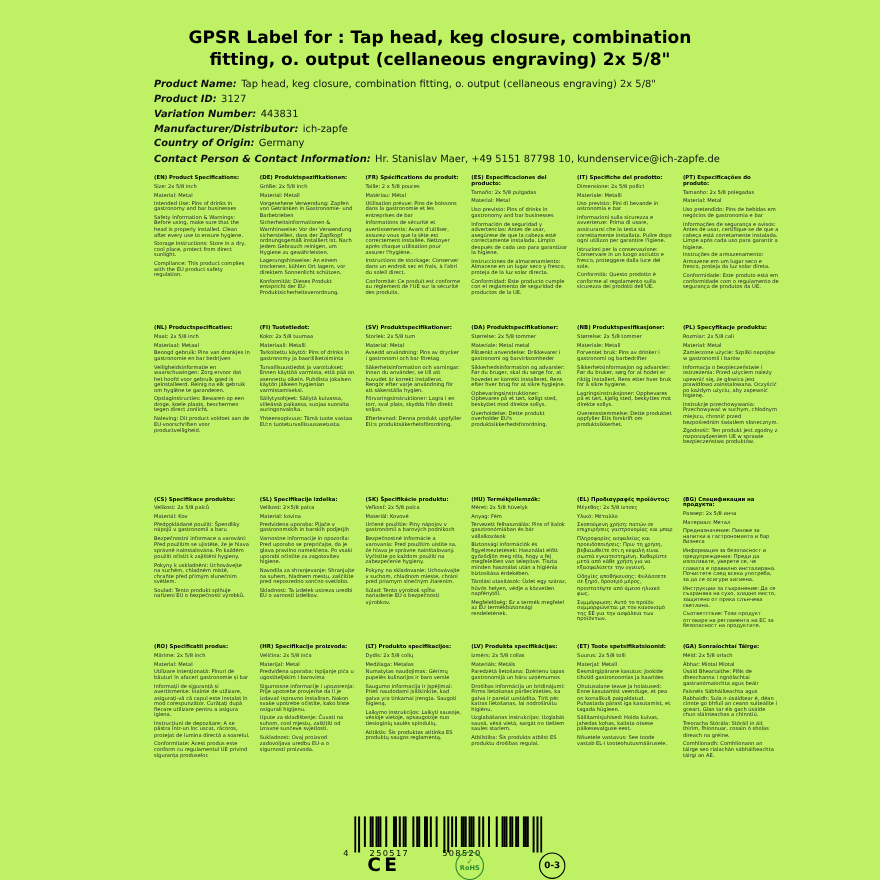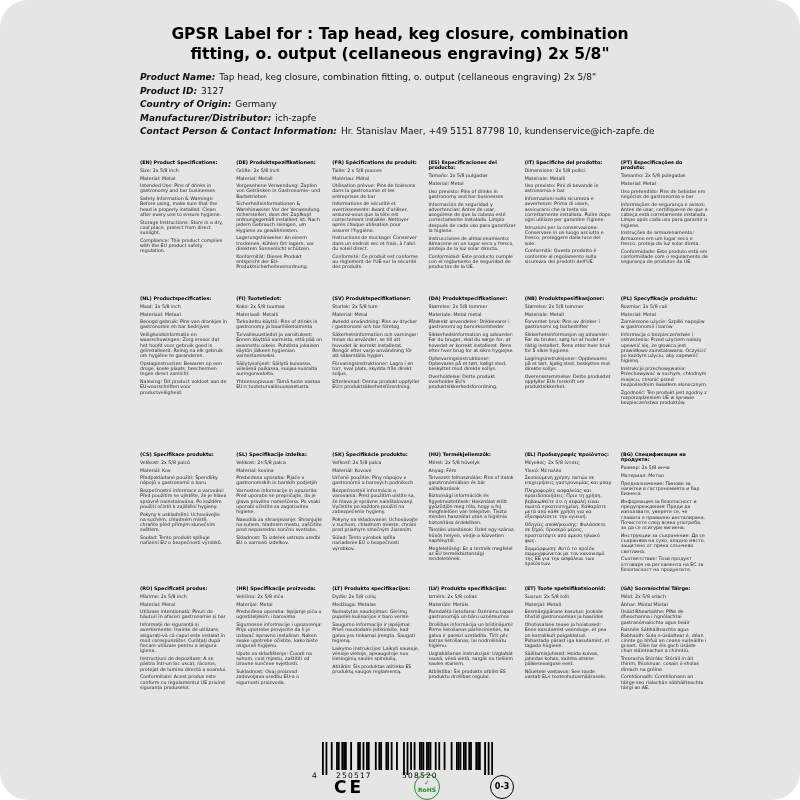--- a/index.html
+++ b/index.html
@@ -1,21 +1,21 @@
 <!DOCTYPE html>
 <html><head>
 <meta charset="utf-8">
 <style>
   html,body{margin:0;padding:0;}
   body{
     width:800px;height:800px;background:#ffffff;
     font-family:"DejaVu Sans","Liberation Sans",sans-serif;
     color:#111;position:relative;overflow:hidden;
   }
-  .page{position:absolute;inset:0;background:#e5e5e5;border-radius:28px;}
+  .page{position:absolute;inset:0;background:#bef264;}
   .title{
     position:absolute;top:24px;left:150px;right:150px;
     text-align:center;font-weight:bold;font-size:15.5px;line-height:1.3;
     color:#000;
   }
   .info{
     position:absolute;top:72px;left:140px;right:80px;
     font-size:9px;line-height:1.22;
   }
   .info-row{margin:0 0 2.6px 0;white-space:nowrap;}
@@ -62,22 +62,23 @@
 </head>
 <body>
 
 <div class="page">
 
   <div class="title">GPSR Label for : Tap head, keg closure, combination fitting, o. output (cellaneous engraving) 2x 5/8"</div>
 
   <div class="info">
       <div class="info-row"><span class="b">Product Name:</span><span class="v">Tap head, keg closure, combination fitting, o. output (cellaneous engraving) 2x 5/8"</span></div>
       <div class="info-row"><span class="b">Product ID:</span><span class="v">3127</span></div>
+      <div class="info-row"><span class="b">Variation Number:</span><span class="v">443831</span></div>
+      <div class="info-row"><span class="b">Manufacturer/Distributor:</span><span class="v">ich-zapfe</span></div>
       <div class="info-row"><span class="b">Country of Origin:</span><span class="v">Germany</span></div>
-      <div class="info-row"><span class="b">Manufacturer/Distributor:</span><span class="v">ich-zapfe</span></div>
       <div class="info-row"><span class="b">Contact Person &amp; Contact Information:</span><span class="v">Hr. Stanislav Maer, +49 5151 87798 10, kundenservice@ich-zapfe.de</span></div>
     </div>
 
   <div class="lang-row" id="row0">
       <div class="lang-block">
         <p class="lh">(EN) Product Specifications:</p>
         <p>Size: 2x 5/8 inch</p>
         <p>Material: Metal</p>
         <p>Intended Use: Pins of drinks in gastronomy and bar businesses</p>
         <p>Safety Information &amp; Warnings: Before using, make sure that the head is properly installed. Clean after every use to ensure hygiene.</p>

